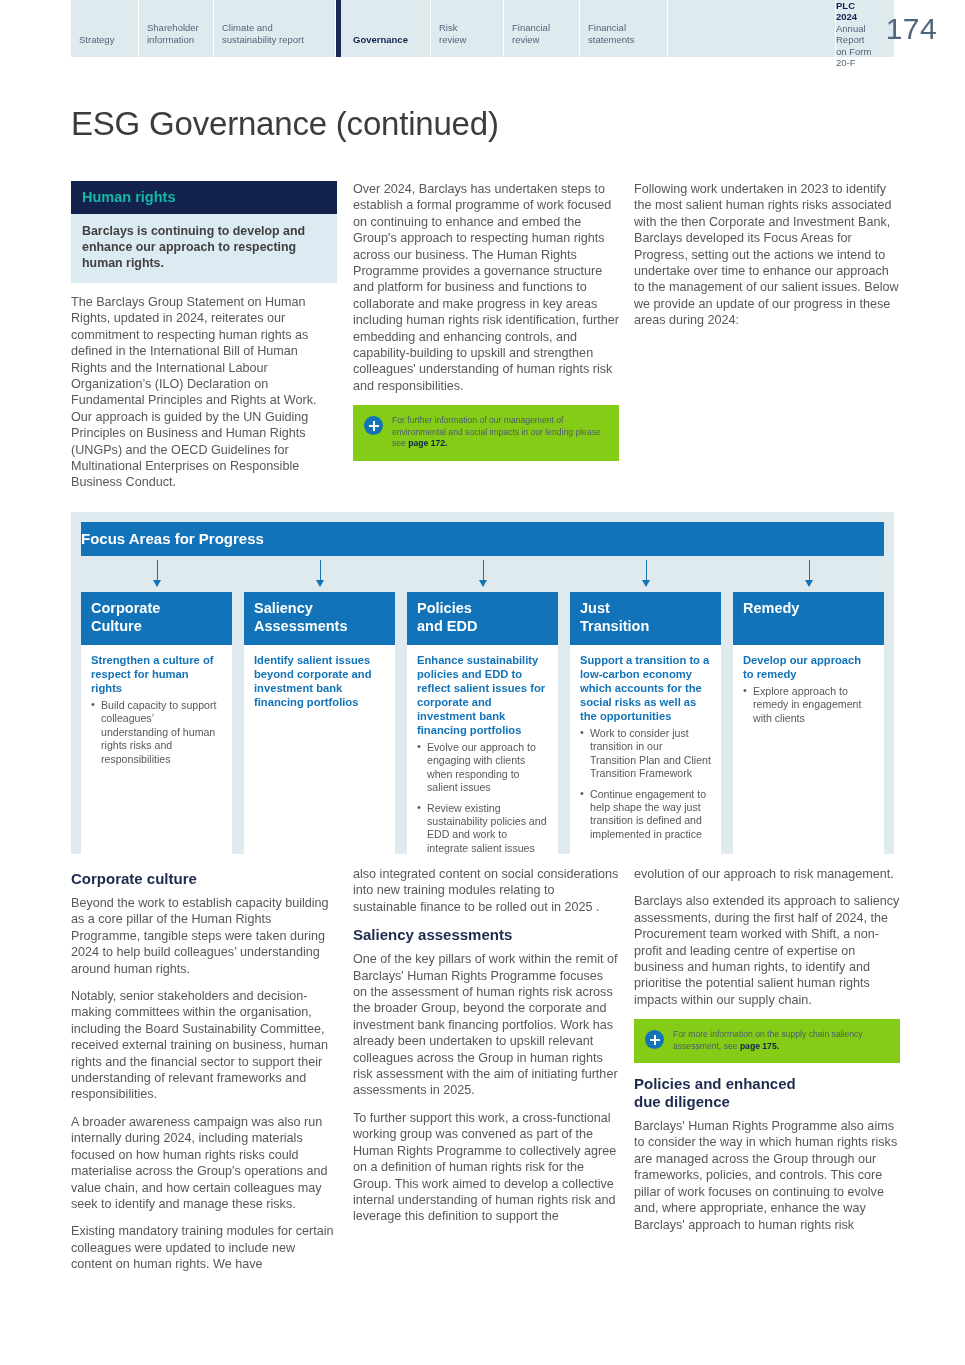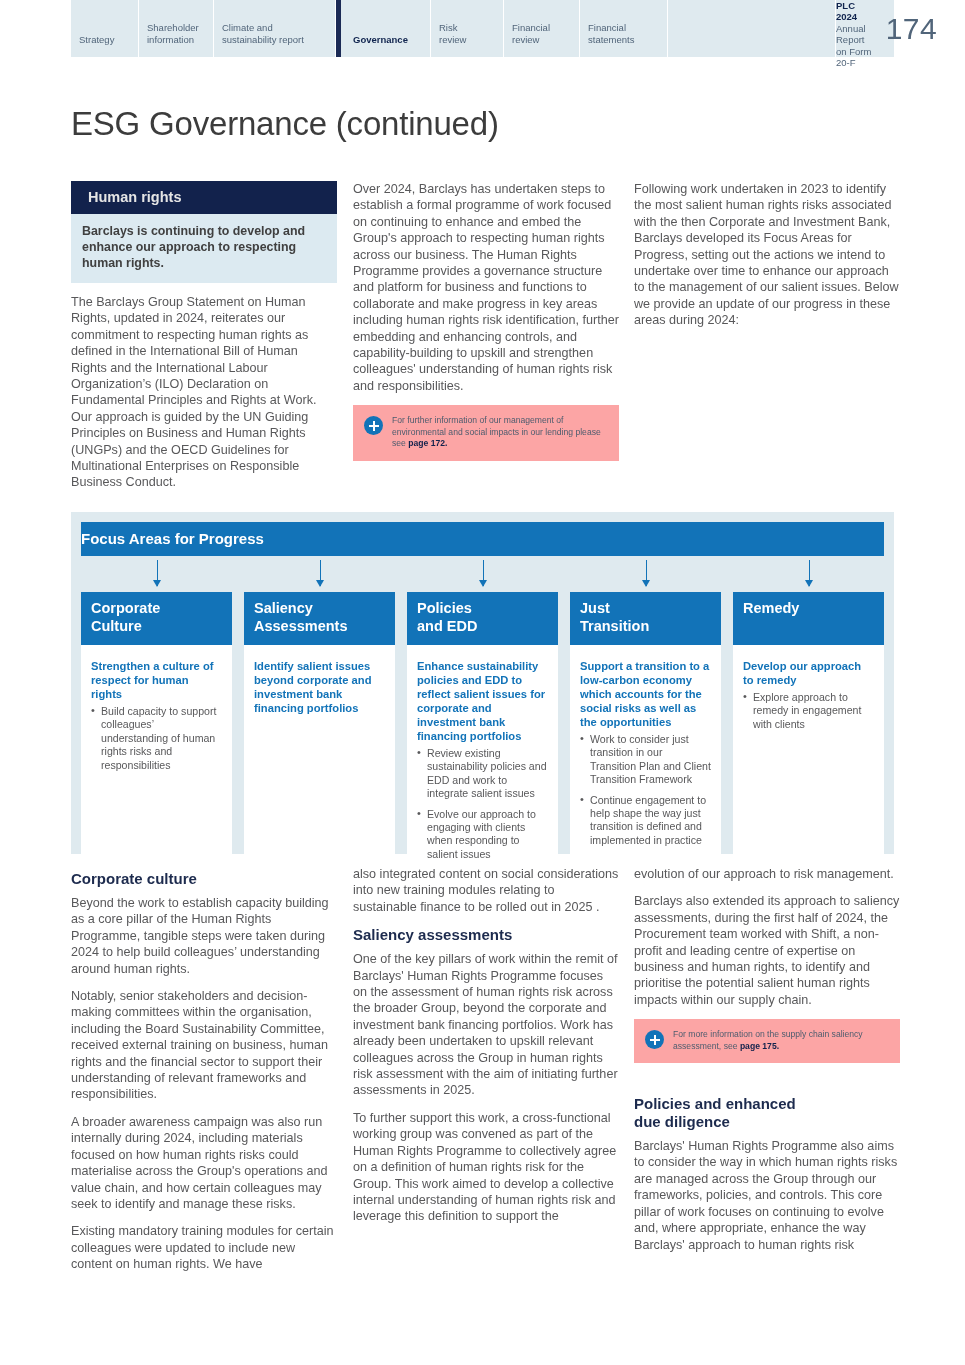--- a/index.html
+++ b/index.html
@@ -51,31 +51,31 @@
     margin:0 0 11px 0;font-size:12.6px;line-height:16.4px;color:#58585a;
   }
   h3.sec{
     margin:4px 0 7px 0;font-size:15px;line-height:18px;
     color:#1d2b4e;font-weight:bold;
   }
 
   
   .hr-box{width:266px;}
   .hr-head{
-    background:#12224c;color:#e5e5e5;font-size:14.5px;font-weight:bold;
-    padding:8px 11px 9px 17px;
+    background:#12224c;color:#14b8a6;font-size:14.5px;font-weight:bold;
+    padding:8px 11px 9px 11px;
   }
   .hr-sub{
     background:#dceaf1;color:#404040;font-weight:bold;
     font-size:12.4px;line-height:16px;padding:9px 11px 12px 11px;
   }
 
   
   .callout{
-    background:#fca5a5;display:flex;gap:9px;
+    background:#84cc16;display:flex;gap:9px;
     padding:10px 10px 11px 11px;margin-top:10px;
   }
   .callout .plus{
     flex:0 0 auto;width:19px;height:19px;border-radius:50%;
     background:#1273b8;position:relative;margin-top:1px;
   }
   .callout .plus:before,.callout .plus:after{
     content:"";position:absolute;background:#fff;
   }
   .callout .plus:before{left:4.5px;top:8.6px;width:10px;height:2.2px;}
@@ -103,21 +103,21 @@
   }
   .cards{display:flex;gap:12px;}
   .card{
     flex:1 1 0;background:#ffffff;display:flex;flex-direction:column;
     min-height:258px;
   }
   .card-head{
     background:#1273b8;color:#ffffff;font-size:14.5px;line-height:18px;
     font-weight:bold;padding:7px 10px 8px 10px;min-height:38px;
   }
-  .card-body{padding:8px 10px 10px 10px;margin-top:6px;}
+  .card-body{padding:8px 10px 10px 10px;}
   .card-lead{
     color:#1273b8;font-weight:bold;font-size:11.2px;line-height:14px;
     margin:0 0 4px 0;
   }
   .card-body ul{margin:0;padding:0;list-style:none;}
   .card-body li{
     position:relative;padding-left:10px;margin-bottom:7px;
     font-size:10.6px;line-height:13.4px;color:#58585a;
   }
   .card-body li:before{
@@ -237,22 +237,22 @@
         <div class="card-body">
           <p class="card-lead">Identify salient issues beyond corporate and investment bank financing portfolios</p>
         </div>
       </div>
       <div class="card">
         <div class="card-head" style="white-space: pre-line;">Policies
 and EDD</div>
         <div class="card-body">
           <p class="card-lead">Enhance sustainability policies and EDD to reflect salient issues for corporate and investment bank financing portfolios</p>
           <ul>
+            <li>Evolve our approach to engaging with clients when responding to salient issues</li>
             <li>Review existing sustainability policies and EDD and work to integrate salient issues</li>
-            <li>Evolve our approach to engaging with clients when responding to salient issues</li>
           </ul>
         </div>
       </div>
       <div class="card">
         <div class="card-head" style="white-space: pre-line;">Just
 Transition</div>
         <div class="card-body">
           <p class="card-lead">Support a transition to a low-carbon economy which accounts for the social risks as well as the opportunities</p>
           <ul>
             <li>Work to consider just transition in our Transition Plan and Client Transition Framework</li>
@@ -289,16 +289,16 @@
 
 <div class="col col3 bottom-cols">
   <p class="body">evolution of our approach to risk management.</p>
   <p class="body">Barclays also extended its approach to saliency assessments, during the first half of 2024, the Procurement team worked with Shift, a non-profit and leading centre of expertise on business and human rights, to identify and prioritise the potential salient human rights impacts within our supply chain.</p>
   <div class="callout">
     <div class="plus"></div>
     <div class="callout-text">
       <span>For more information on the supply chain  saliency assessment, see </span><b>page 175.</b>
     </div>
   </div>
-  <h3 class="sec spaced" style="margin-top:32px;white-space:pre-line;">Policies and enhanced
+  <h3 class="sec spaced" style="margin-top:12px;white-space:pre-line;">Policies and enhanced
 due diligence</h3>
   <p class="body">Barclays' Human Rights Programme also aims to consider the way in which human rights risks are managed across the Group through our frameworks, policies, and controls. This core pillar of work focuses on continuing to evolve and, where appropriate, enhance the way Barclays' approach to human rights risk</p>
 </div>
 
 </body></html>

